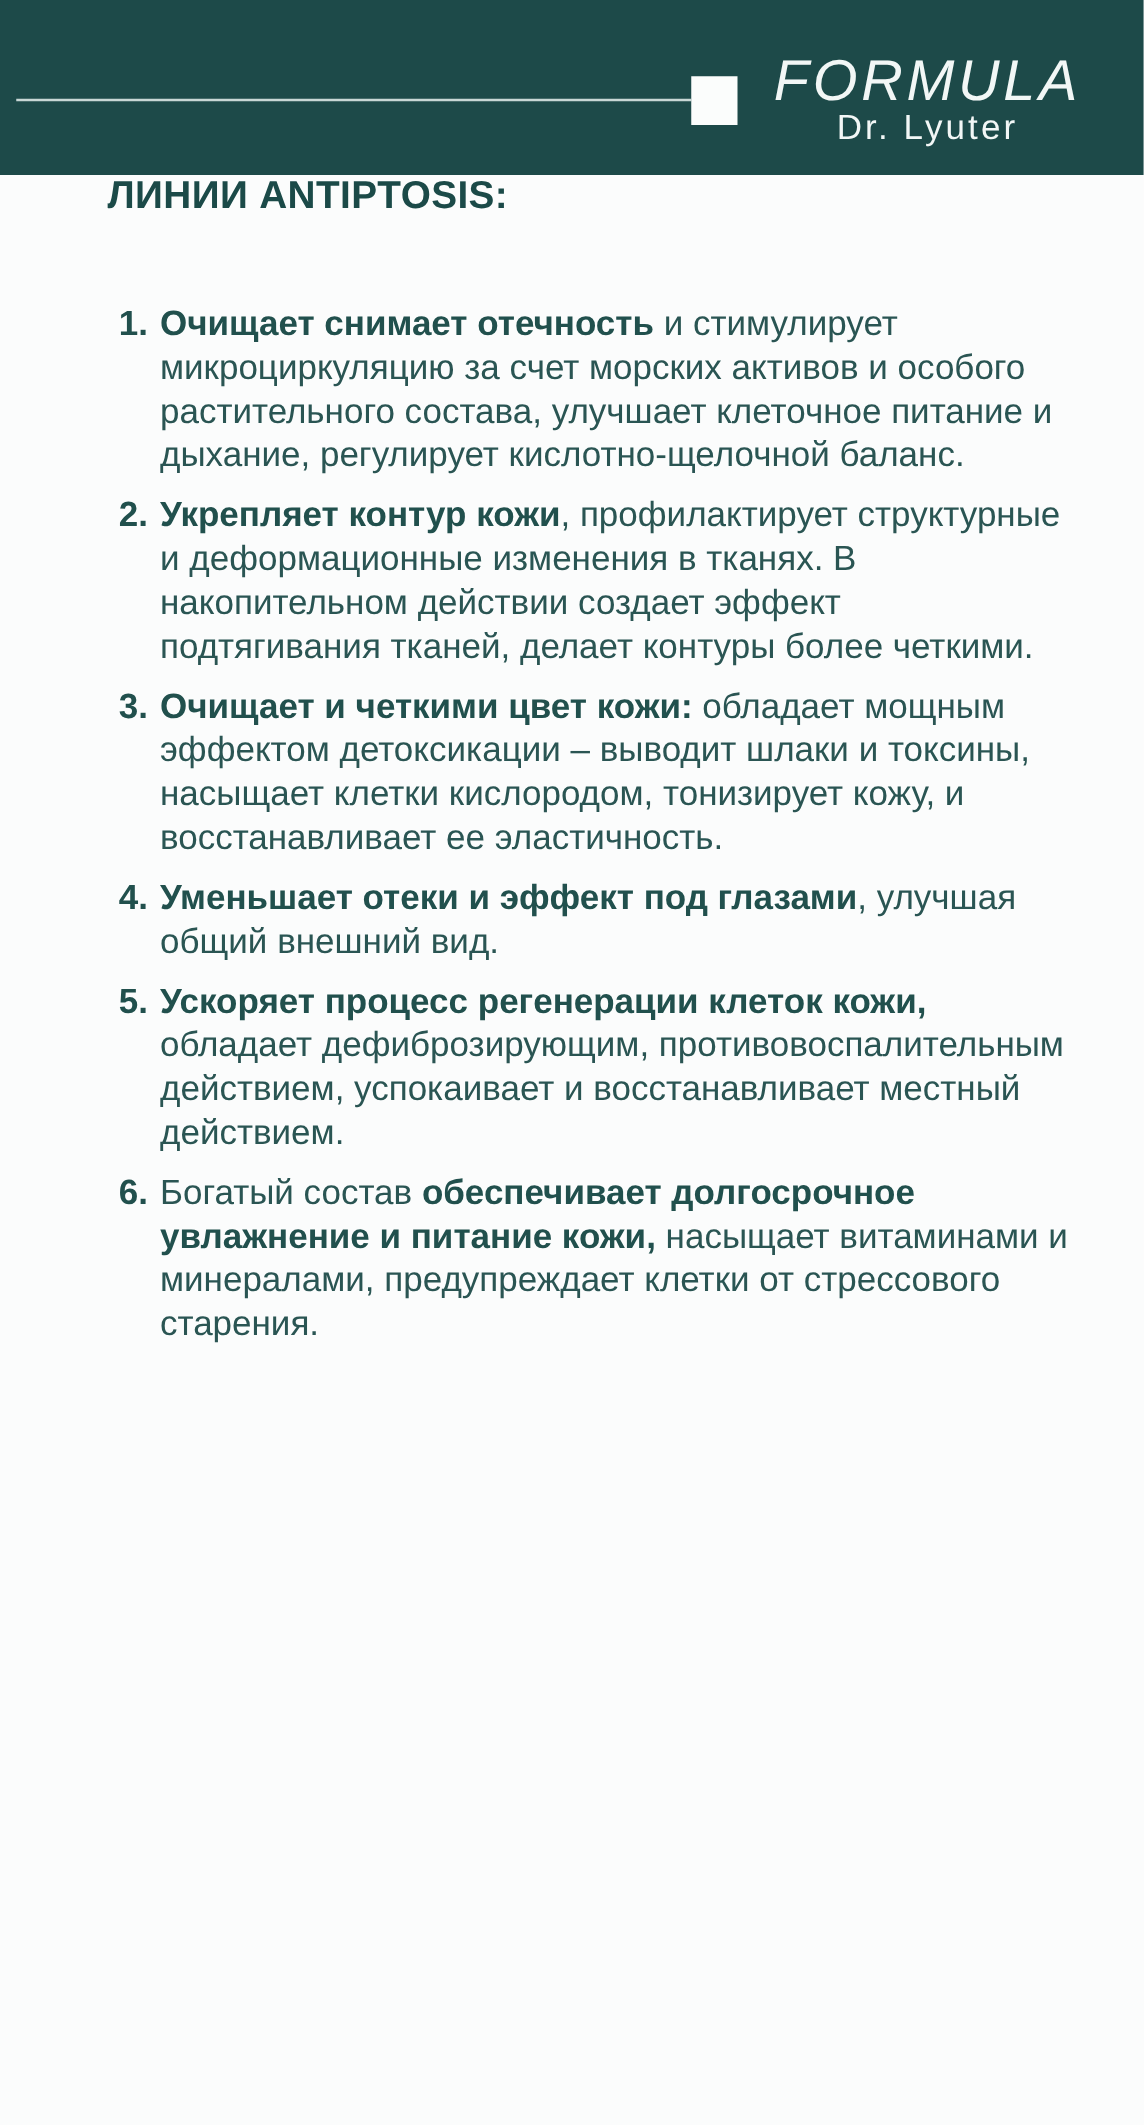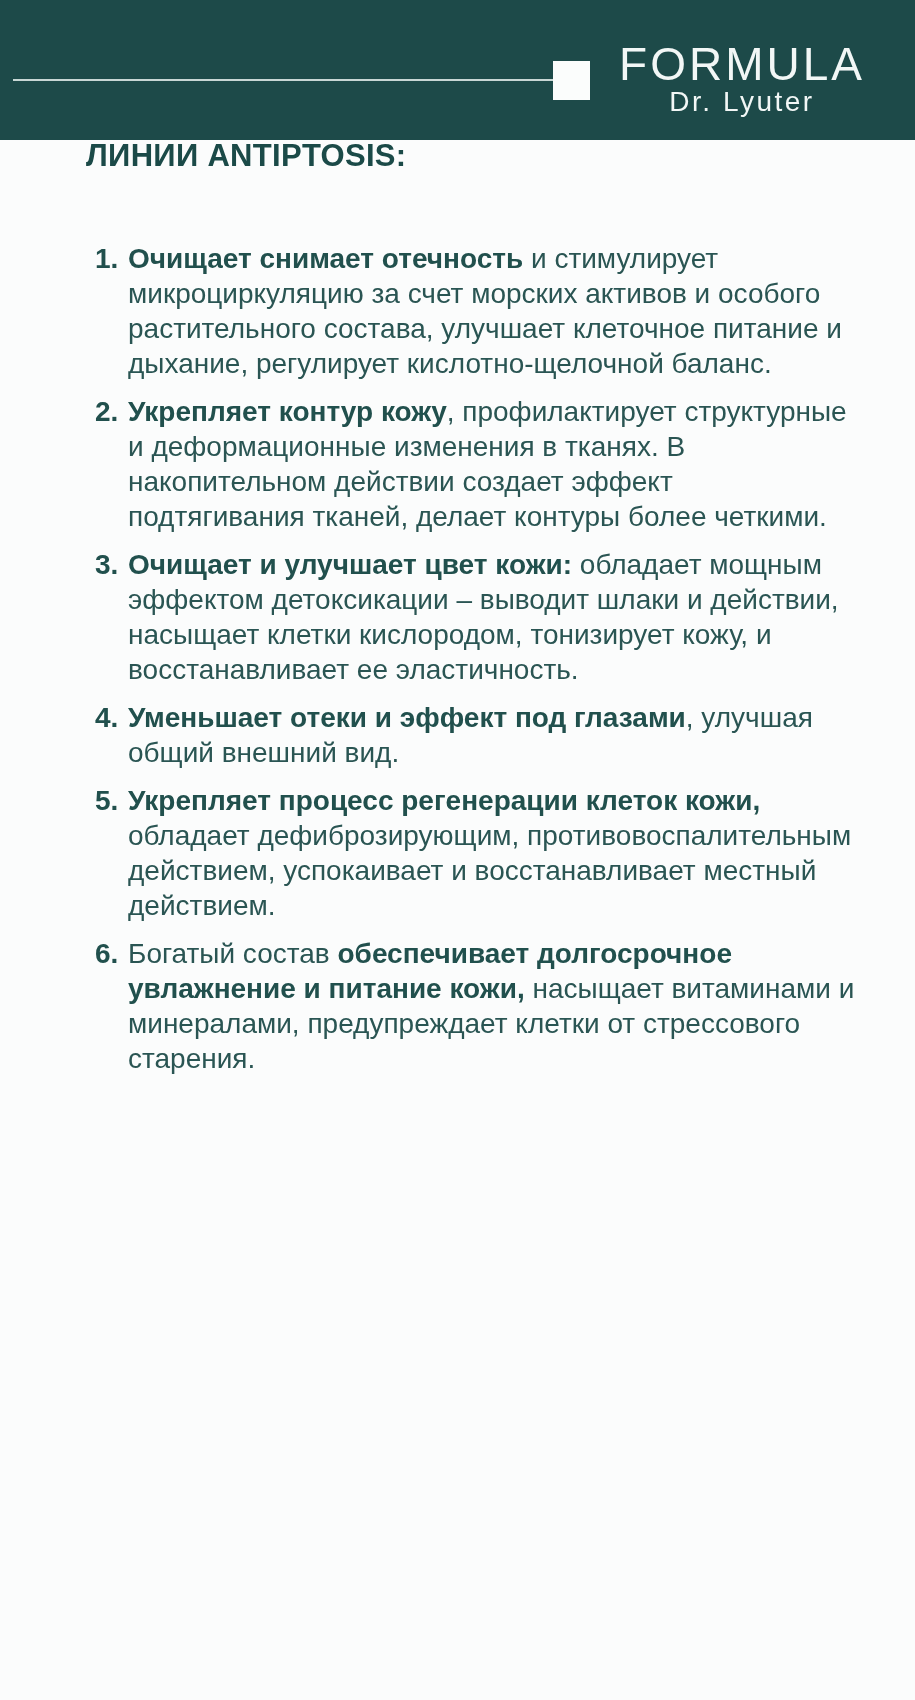--- a/index.html
+++ b/index.html
@@ -4,21 +4,21 @@
 <style>
   html,body { margin:0; padding:0; }
   body { width:915px; height:1700px; background:#ffffff; font-family:"Liberation Sans", sans-serif; }
   .page { position:relative; width:915px; height:1700px; background:#fbfcfc; overflow:hidden; }
 
   
   .header { position:absolute; top:0; left:0; width:915px; height:140px; background:#1d4a49; }
   .rule { position:absolute; top:79px; left:13px; width:540px; height:2px; background:rgba(244,250,249,0.8); }
   .square { position:absolute; top:61px; left:553px; width:37px; height:39px; background:#fbfdfc; }
   .logo { position:absolute; top:40px; left:608px; width:268px; text-align:center; color:#f2f7f6; }
-  .brand { font-size:46px; font-weight:400; letter-spacing:3px; line-height:48px; white-space:nowrap; }
+  .brand { font-size:46px; font-weight:400; letter-spacing:3px; line-height:48px; white-space:nowrap;font-style:italic; }
   .brand-sub { font-size:28px; font-weight:400; letter-spacing:2.5px; line-height:26px; margin-top:1px; }
 
   
   .content { padding:91px 58px 0 86px; }
   .title { margin:0 0 64px 0; font-size:31px; line-height:43px; font-weight:700;
            color:#1b4a48; letter-spacing:0.3px; }
   .title span { display:block; }
 
   ol.benefits { list-style:none; margin:0; padding:0 0 0 9px; font-size:28px; line-height:35px; color:#2a5553; }
   ol.benefits li { display:flex; margin-bottom:13px; }
@@ -46,33 +46,33 @@
       <span>ЛИНИИ ANTIPTOSIS:</span>
     </h1>
 
     <ol class="benefits">
       <li>
         <span class="num">1.</span>
         <span class="itext"><span></span><b>Очищает снимает отечность</b><span> и стимулирует микроциркуляцию за счет морских активов и особого растительного состава, улучшает клеточное питание и дыхание, регулирует кислотно-щелочной баланс.</span></span>
       </li>
       <li>
         <span class="num">2.</span>
-        <span class="itext"><span></span><b>Укрепляет контур кожу</b><span>, профилактирует структурные и деформационные изменения в тканях. В накопительном действии создает эффект подтягивания тканей, делает контуры более четкими.</span></span>
+        <span class="itext"><span></span><b>Укрепляет контур кожи</b><span>, профилактирует структурные и деформационные изменения в тканях. В накопительном действии создает эффект подтягивания тканей, делает контуры более четкими.</span></span>
       </li>
       <li>
         <span class="num">3.</span>
-        <span class="itext"><span></span><b>Очищает и улучшает цвет кожи:</b><span> обладает мощным эффектом детоксикации – выводит шлаки и действии, насыщает клетки кислородом, тонизирует кожу, и восстанавливает ее эластичность.</span></span>
+        <span class="itext"><span></span><b>Очищает и четкими цвет кожи:</b><span> обладает мощным эффектом детоксикации – выводит шлаки и токсины, насыщает клетки кислородом, тонизирует кожу, и восстанавливает ее эластичность.</span></span>
       </li>
       <li>
         <span class="num">4.</span>
         <span class="itext"><span></span><b>Уменьшает отеки и эффект под глазами</b><span>, улучшая общий внешний вид.</span></span>
       </li>
       <li>
         <span class="num">5.</span>
-        <span class="itext"><span></span><b>Укрепляет процесс регенерации клеток кожи,</b><span> обладает дефиброзирующим, противовоспалительным действием, успокаивает и восстанавливает местный действием.</span></span>
+        <span class="itext"><span></span><b>Ускоряет процесс регенерации клеток кожи,</b><span> обладает дефиброзирующим, противовоспалительным действием, успокаивает и восстанавливает местный действием.</span></span>
       </li>
       <li>
         <span class="num">6.</span>
         <span class="itext"><span>Богатый состав </span><b>обеспечивает долгосрочное увлажнение и питание кожи,</b><span> насыщает витаминами и минералами, предупреждает клетки от стрессового старения.</span></span>
       </li>
     </ol>
   </div>
 
 </div>
 

